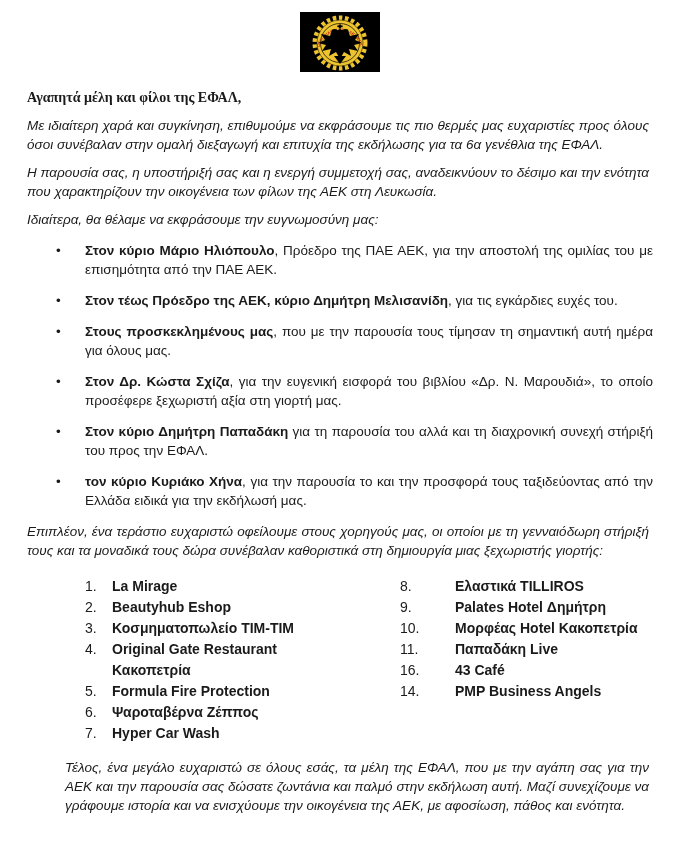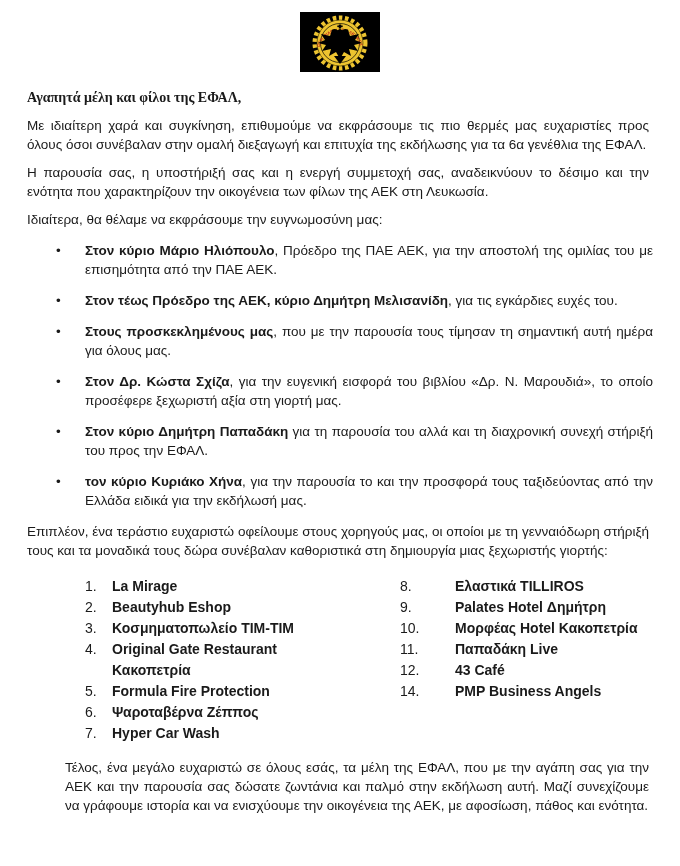--- a/index.html
+++ b/index.html
@@ -11,21 +11,21 @@
   }
   .page { width: 680px; height: 866px; box-sizing: border-box; padding: 12px 27px 0 27px; }
 
   .logo-wrap { text-align: center; margin-bottom: 14px; }
   .logo { display: inline-block; width: 80px; height: 60px; }
 
   .salutation { font-weight: 700; font-size: 14px; margin: 8px 0 10px 0; font-family: Liberation Serif, serif; }
 
   p.body-par {
     font-size: 13.5px; line-height: 19px;
-    text-align: justify; margin: 0 4px 9px 0;
+    text-align: justify; margin: 0 4px 9px 0; font-style: italic;
   }
 
   ul.ack { list-style: none; margin: 12px 0 10px 0; padding: 0; }
   ul.ack li {
     position: relative;
     margin: 0 0 12px 0;
     padding-left: 58px;
     font-size: 13.5px; line-height: 19px;
     text-align: justify;
   }
@@ -157,21 +157,21 @@
       </div>
       <div class="sp-row">
         <span class="sp-num">10.</span>
         <span class="sp-label">Μορφέας Hotel Κακοπετρία</span>
       </div>
       <div class="sp-row">
         <span class="sp-num">11.</span>
         <span class="sp-label">Παπαδάκη Live</span>
       </div>
       <div class="sp-row">
-        <span class="sp-num">12.</span>
+        <span class="sp-num">16.</span>
         <span class="sp-label">43 Café</span>
       </div>
       <div class="sp-row">
         <span class="sp-num">14.</span>
         <span class="sp-label">PMP Business Angels</span>
       </div>
     </div>
   </div>
 
   <div class="closing-block">

